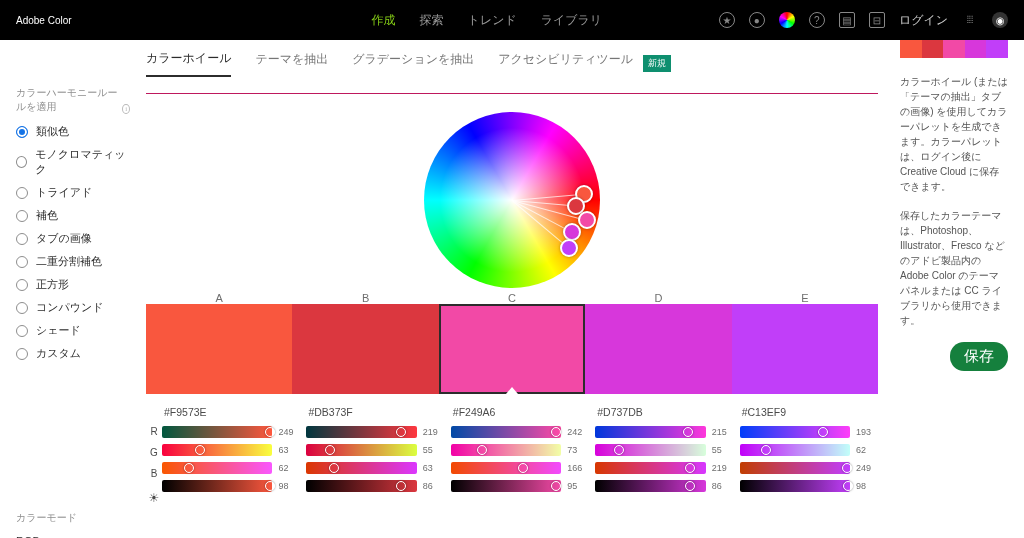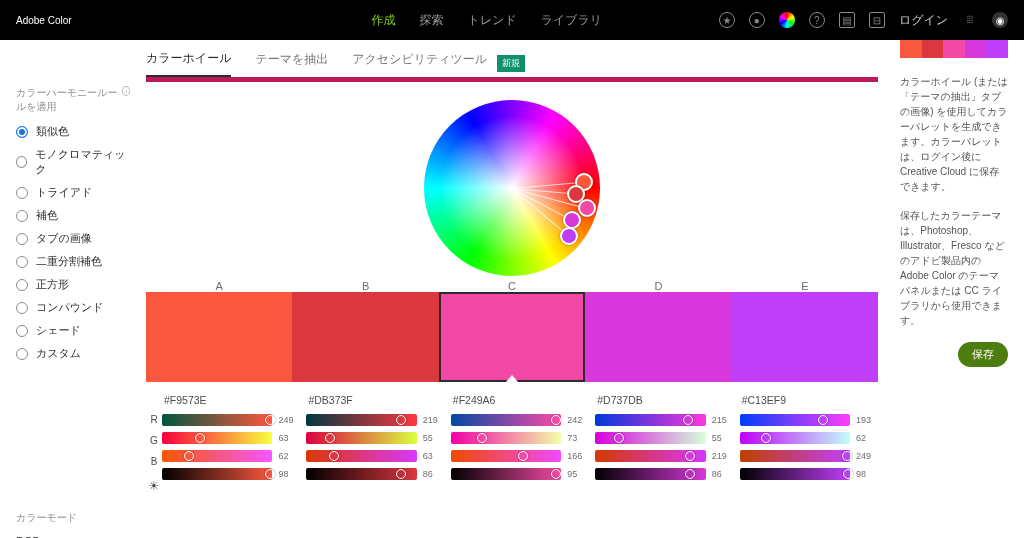--- a/index.html
+++ b/index.html
@@ -16,27 +16,27 @@
 .color-circle { background: conic-gradient(red,yellow,lime,cyan,blue,magenta,red); border: none; }
 .login-txt { color: #ccc; font-size: 12px; cursor: pointer; }
 
 
 .main { display: flex; height: 498px; }
 .left { width: 130px; padding: 10px 0 0 16px; }
 .center { flex: 1; padding: 10px 16px; overflow: hidden; }
 .right { width: 130px; padding: 0 16px 0 6px; font-size: 10px; color: #555; line-height: 1.5; }
 
 
-.subtabs { display: flex; align-items: center; gap: 24px; border-bottom: 5px solid #be185d; margin-bottom: 18px; padding-bottom: 0; }
+.subtabs { display: flex; align-items: center; gap: 24px; border-bottom: 1px solid #be185d; margin-bottom: 18px; padding-bottom: 16px; }
 .subtab { font-size: 12px; color: #767676; padding-bottom: 8px; cursor: pointer; }
 .subtab.active { color: #2c2c2c; border-bottom: 2px solid #2c2c2c; font-weight: 500; }
 .badge { background: #0e8f6f; color: #fff; font-size: 9px; padding: 2px 5px; border-radius: 0; margin-left: -14px; }
 
 
-.section-label { font-size: 10px; color: #8e8e8e; margin-bottom: 10px; display: flex; align-items: flex-start; gap: 4px; font-family: Liberation Serif, serif; }
+.section-label { font-size: 10px; color: #8e8e8e; margin-bottom: 10px; display: flex; align-items: flex-end; gap: 4px; font-family: Liberation Serif, serif; }
 .info-icon { width: 10px; height: 10px; border: 1px solid #bbb; border-radius: 50%; font-size: 7px; display: inline-flex; align-items: center; justify-content: center; color: #bbb; }
 .radio-list { display: flex; flex-direction: column; gap: 8px; }
 .radio-item { display: flex; align-items: center; gap: 8px; font-size: 11px; cursor: pointer; }
 .radio-circle { width: 12px; height: 12px; border: 1.5px solid #8e8e8e; border-radius: 50%; display: inline-block; }
 .radio-item.selected .radio-circle { border-color: #1473e6; background: #1473e6; box-shadow: inset 0 0 0 2px #fff; }
 
 
 .color-mode { margin-top: 150px; }
 .mode-select { margin-top: 6px; font-size: 11px; display: flex; align-items: center; gap: 6px; cursor: pointer; }
 .chevron { font-size: 8px; color: #888; }
@@ -70,21 +70,21 @@
 .hex { font-size: 10.5px; color: #4b4b4b; margin-bottom: 8px; padding-left: 2px; }
 .slider-row { display: flex; align-items: center; gap: 6px; margin-bottom: 6px; }
 .slider-track { flex: 1; height: 12px; border-radius: 2px; position: relative; cursor: pointer; }
 .slider-thumb { position: absolute; top: 50%; transform: translate(-50%,-50%); width: 10px; height: 10px; border: 1.5px solid #fff; border-radius: 50%; box-shadow: 0 0 2px rgba(0,0,0,0.5); }
 .slider-val { width: 22px; font-size: 9px; color: #6e6e6e; text-align: left; }
 
 
 .mini-swatches { display: flex; height: 18px; margin-bottom: 16px; }
 .mini-swatch { flex: 1; }
 .right-desc { margin-bottom: 14px; }
-.save-btn { background: #4d7c0f; color: #fff; border: none; border-radius: 14px; padding: 5px 14px; font-size: 11px; float: right; cursor: pointer; }
+.save-btn { background: #15803d; color: #fff; border: none; border-radius: 14px; padding: 5px 14px; font-size: 15px; float: right; cursor: pointer; }
 </style>
 </head>
 <body>
 
 <div class="header">
   <div class="logo">Adobe Color</div>
   <div class="nav-tabs">
       <span class="nav-tab active">作成</span>
       <span class="nav-tab">探索</span>
       <span class="nav-tab">トレンド</span>
@@ -158,20 +158,21 @@
         <span>RGB</span>
         <span class="chevron">▾</span>
       </div>
     </div>
   </div>
 
   <div class="center">
     <div class="subtabs">
         <span class="subtab active">カラーホイール</span>
         <span class="subtab">テーマを抽出</span>
+        <span class="subtab">グラデーションを抽出</span>
         <span class="subtab">アクセシビリティツール</span>
         <span class="badge">新規</span>
       </div>
 
     <div class="wheel-area">
       <div class="wheel-container">
         <div class="wheel"></div>
       <div class="wheel-line" style="width: 72px; transform: rotate(-5deg);"></div>
           <div class="wheel-dot" style="left: 159.726px; top: 81.7248px; background: rgb(249, 87, 62);"></div>
           <div class="wheel-line" style="width: 64px; transform: rotate(5deg);"></div>

